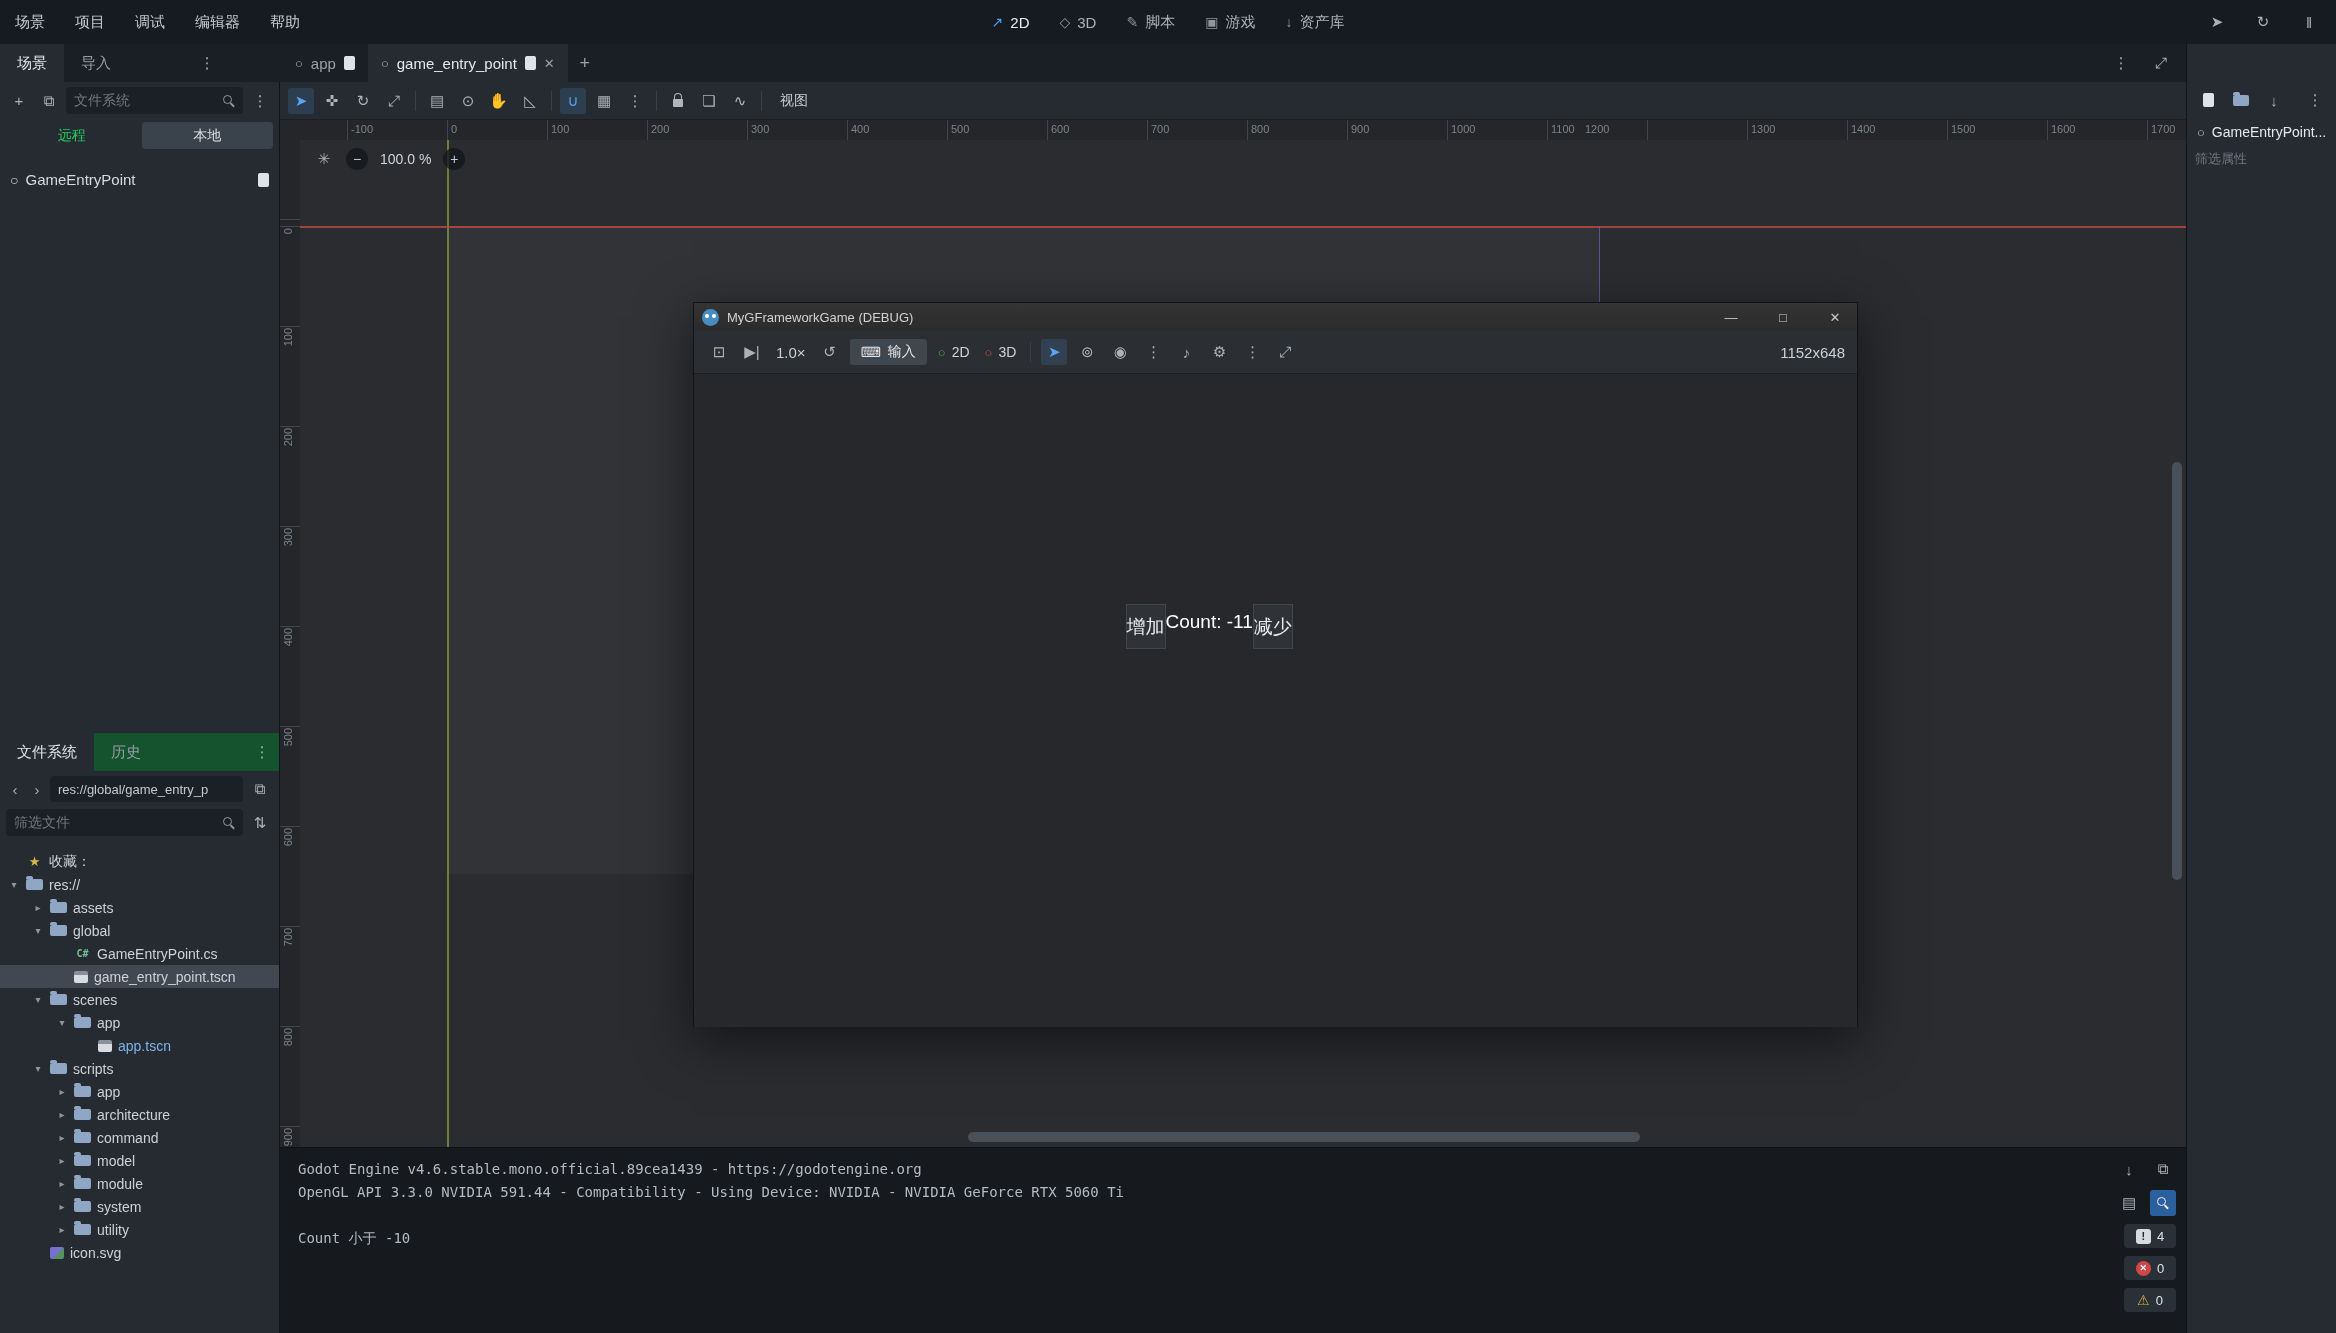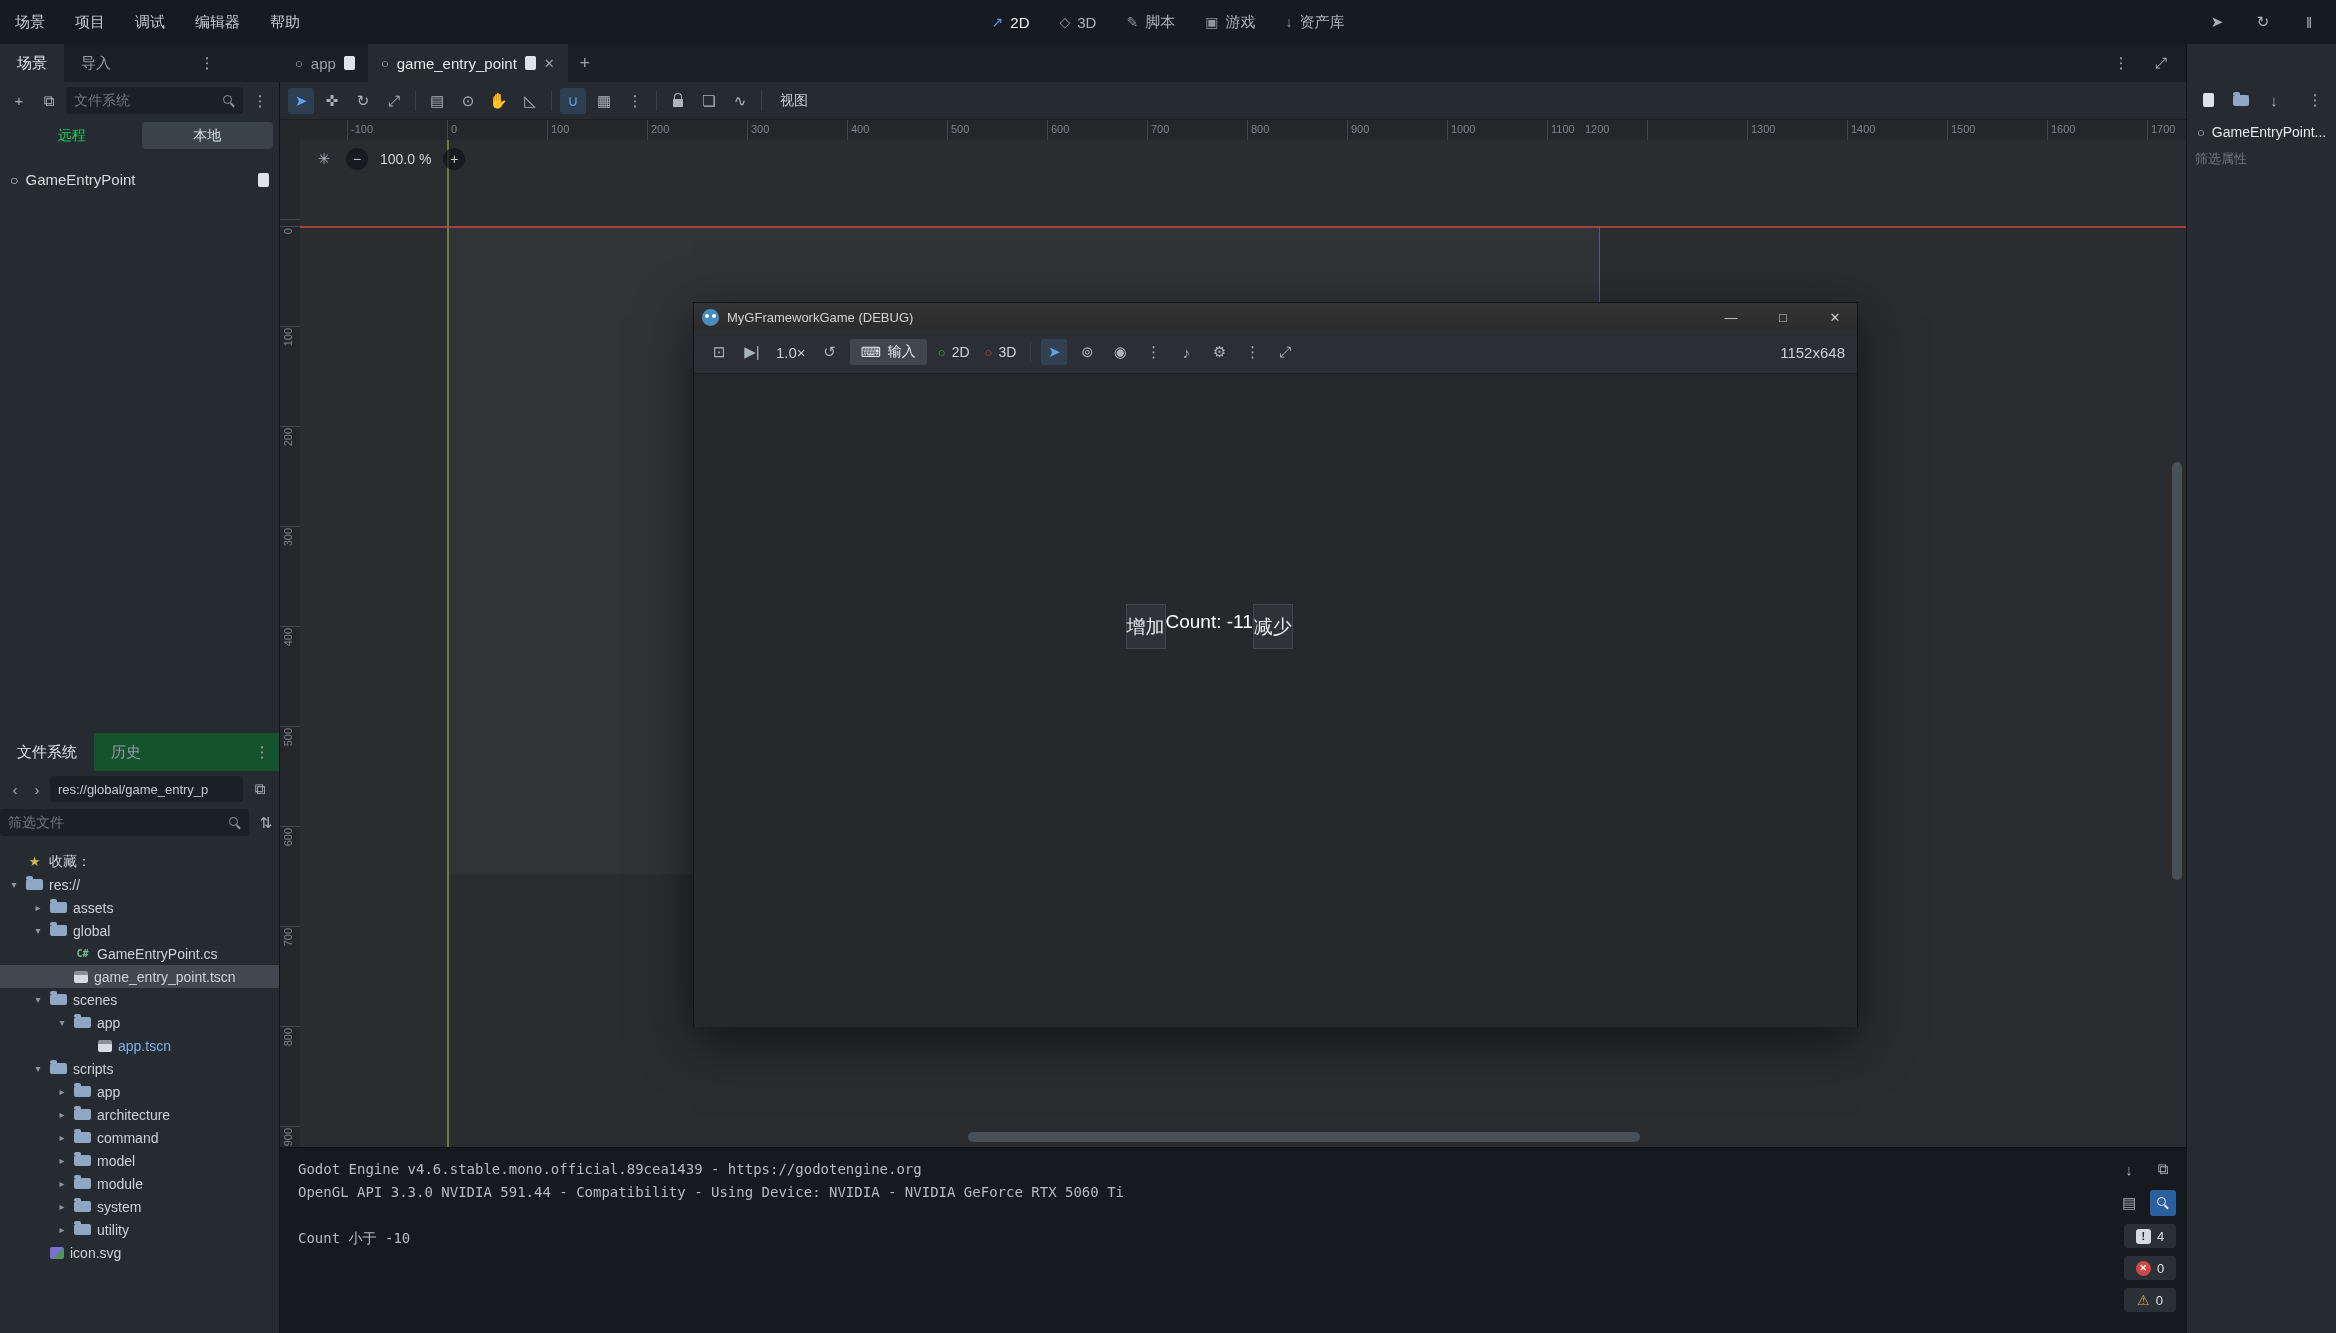--- a/index.html
+++ b/index.html
@@ -55,21 +55,21 @@
   .seg.active{background:#3a424b;color:#dbe0e4;}
   .tree-row{display:flex;align-items:center;gap:7px;height:27px;padding:0 10px;font-size:15px;color:#d6dade;}
   .tree-row .node-glyph{color:#cfd5da;font-size:14px;}
   .tree-row .spacer{flex:1;}
   
   .fs-dock{left:0;top:733px;width:280px;height:600px;background:#262b32;border-right:1px solid #10141a;box-sizing:border-box;}
   .fs-header{height:38px;background:#14532d;display:flex;align-items:stretch;position:relative;}
   .fs-nav{display:flex;align-items:center;gap:4px;padding:5px 6px;}
   .pathbox{flex:1;height:26px;background:#1b2026;border-radius:4px;display:flex;align-items:center;
            padding:0 8px;font-size:13px;color:#c3c9cf;overflow:hidden;white-space:nowrap;min-width:0;}
-  .fs-filter{display:flex;align-items:center;gap:4px;padding:2px 0;}
+  .fs-filter{display:flex;align-items:center;gap:4px;padding:2px 6px;}
   .fs-tree{padding-top:12px;overflow:hidden;}
   .fs-row{display:flex;align-items:center;gap:6px;height:23px;font-size:14px;color:#ccd2d8;white-space:nowrap;}
   .fs-row.selected{background:#414851;}
   .fs-row.hl .flabel{color:#7fb3e8;}
   .fs-row .arrow{width:12px;font-size:10px;color:#8d959e;text-align:center;flex:none;}
   .fico{width:17px;height:13px;display:inline-flex;align-items:center;justify-content:center;flex:none;}
   .fico.folder{background:#8fa7c4;border-radius:2px;height:11px;position:relative;}
   .fico.folder::before{content:"";position:absolute;top:-3px;left:0;width:7px;height:3px;background:#8fa7c4;border-radius:2px 2px 0 0;}
   .fico.star{color:#d8b84a;font-size:13px;}
   .fico.cs{color:#6fbf8e;font:bold 10px "DejaVu Sans Mono",monospace;}

